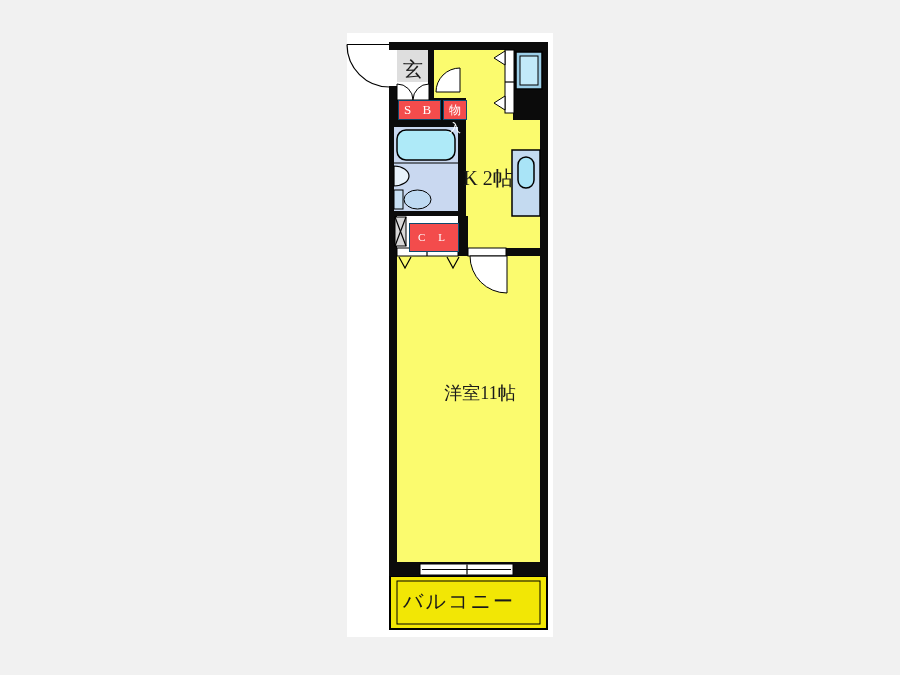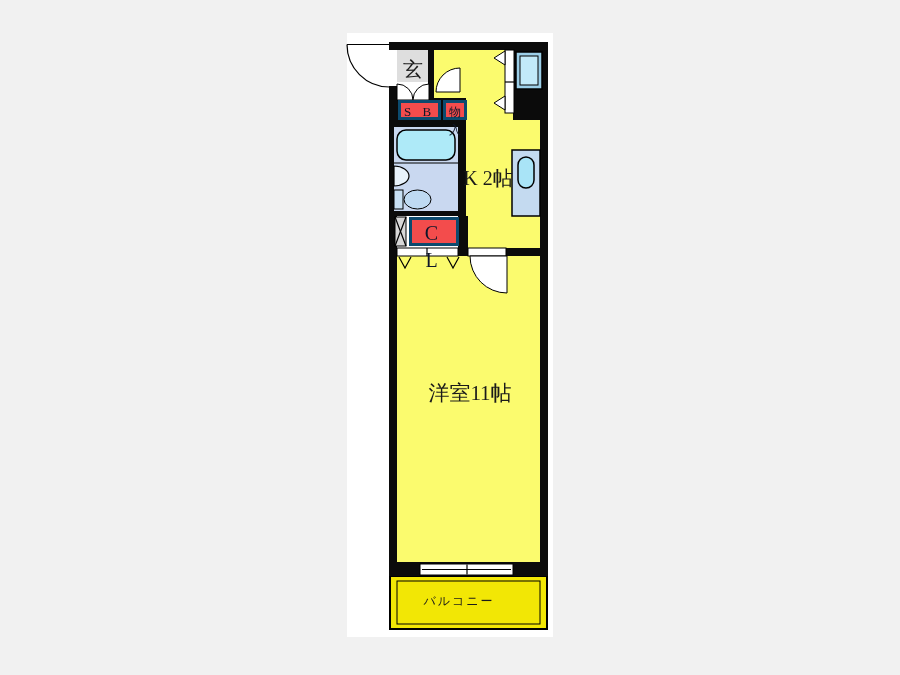--- a/index.html
+++ b/index.html
@@ -1,29 +1,29 @@
 <!DOCTYPE html>
 <html style="--page-bg: #f1f1f1; --image-bg: #ffffff; --wall: #0b0b0b; --room-yellow: #fbfb6e; --balcony-yellow: #f2e705; --entrance-gray: #dedede; --label-red: #f34c4c; --bath-floor: #c9d8f0; --tub-blue: #aeeaf8; --counter-blue: #c4daf0; --sink-blue: #a9e4f7; --window-blue: #c2eaf9; --window-frame-blue: #9ccfe8; --hatch-gray: #d8d8d8; --label-text: #1a1a1a;"><head>
 <meta charset="utf-8">
 <style>
   html,body{margin:0;padding:0;}
   body{font-family:"Liberation Serif","DejaVu Serif",serif;}
   #screen{position:relative;width:900px;height:675px;background:var(--page-bg,#f1f1f1);overflow:hidden;}
   #photo{position:absolute;left:347px;top:33px;width:206px;height:604px;background:var(--image-bg,#ffffff);}
   #plan{position:absolute;left:0;top:0;z-index:2;pointer-events:none;}
   .lbl{position:absolute;z-index:3;text-align:center;color:var(--label-text,#1a1a1a);}
-  .redbox{position:absolute;z-index:3;background:var(--label-red,#f34c4c);border:3px solid #0c4a6e;
-          text-align:center;color:#0f172a;box-sizing:border-box;}
+  .redbox{position:absolute;z-index:3;background:var(--label-red,#f34c4c);border:1px solid #0c4a6e;
+          text-align:center;color:#ffffff;box-sizing:border-box;}
   #genkan-label{left:397px;top:55px;width:32px;height:28px;font-size:20px;line-height:28px;}
   #sb-box{left:398px;top:100px;width:43px;height:20px;font-size:13px;line-height:18px;letter-spacing:4px;}
   #mono-box{left:443px;top:100px;width:24px;height:20px;font-size:12px;line-height:18px;}
-  #cl-box{left:409px;top:217px;width:50px;height:29px;font-size:20px;line-height:27px;letter-spacing:5px;}
+  #cl-box{left:409px;top:223px;width:50px;height:29px;font-size:11px;line-height:27px;letter-spacing:5px;}
   #k-label{left:460px;top:166px;width:56px;height:24px;font-size:20px;line-height:24px;}
-  #room-label{left:399px;top:380px;width:142px;height:27px;font-size:21px;line-height:27px;}
-  #balcony-label{left:392px;top:590px;width:134px;height:22px;font-size:12px;line-height:22px;letter-spacing:2px;}
+  #room-label{left:409px;top:380px;width:142px;height:27px;font-size:18px;line-height:27px;}
+  #balcony-label{left:392px;top:590px;width:134px;height:22px;font-size:20px;line-height:22px;letter-spacing:2px;}
   
   .wall{fill:var(--wall,#0b0b0b);}
   .kfill{fill:var(--room-yellow,#fbfb6e);}
   .gray{fill:var(--entrance-gray,#dedede);}
   .white{fill:#ffffff;stroke:#000;stroke-width:1;}
   .bathf{fill:var(--bath-floor,#c9d8f0);}
   .tub{fill:var(--tub-blue,#aeeaf8);stroke:#000;stroke-width:1.5;}
   .counter{fill:var(--counter-blue,#c4daf0);stroke:#000;stroke-width:1.5;}
   .sink2{fill:var(--sink-blue,#a9e4f7);stroke:#000;stroke-width:1.5;}
   .winf{fill:var(--window-frame-blue,#9ccfe8);stroke:#000;stroke-width:1.5;}

